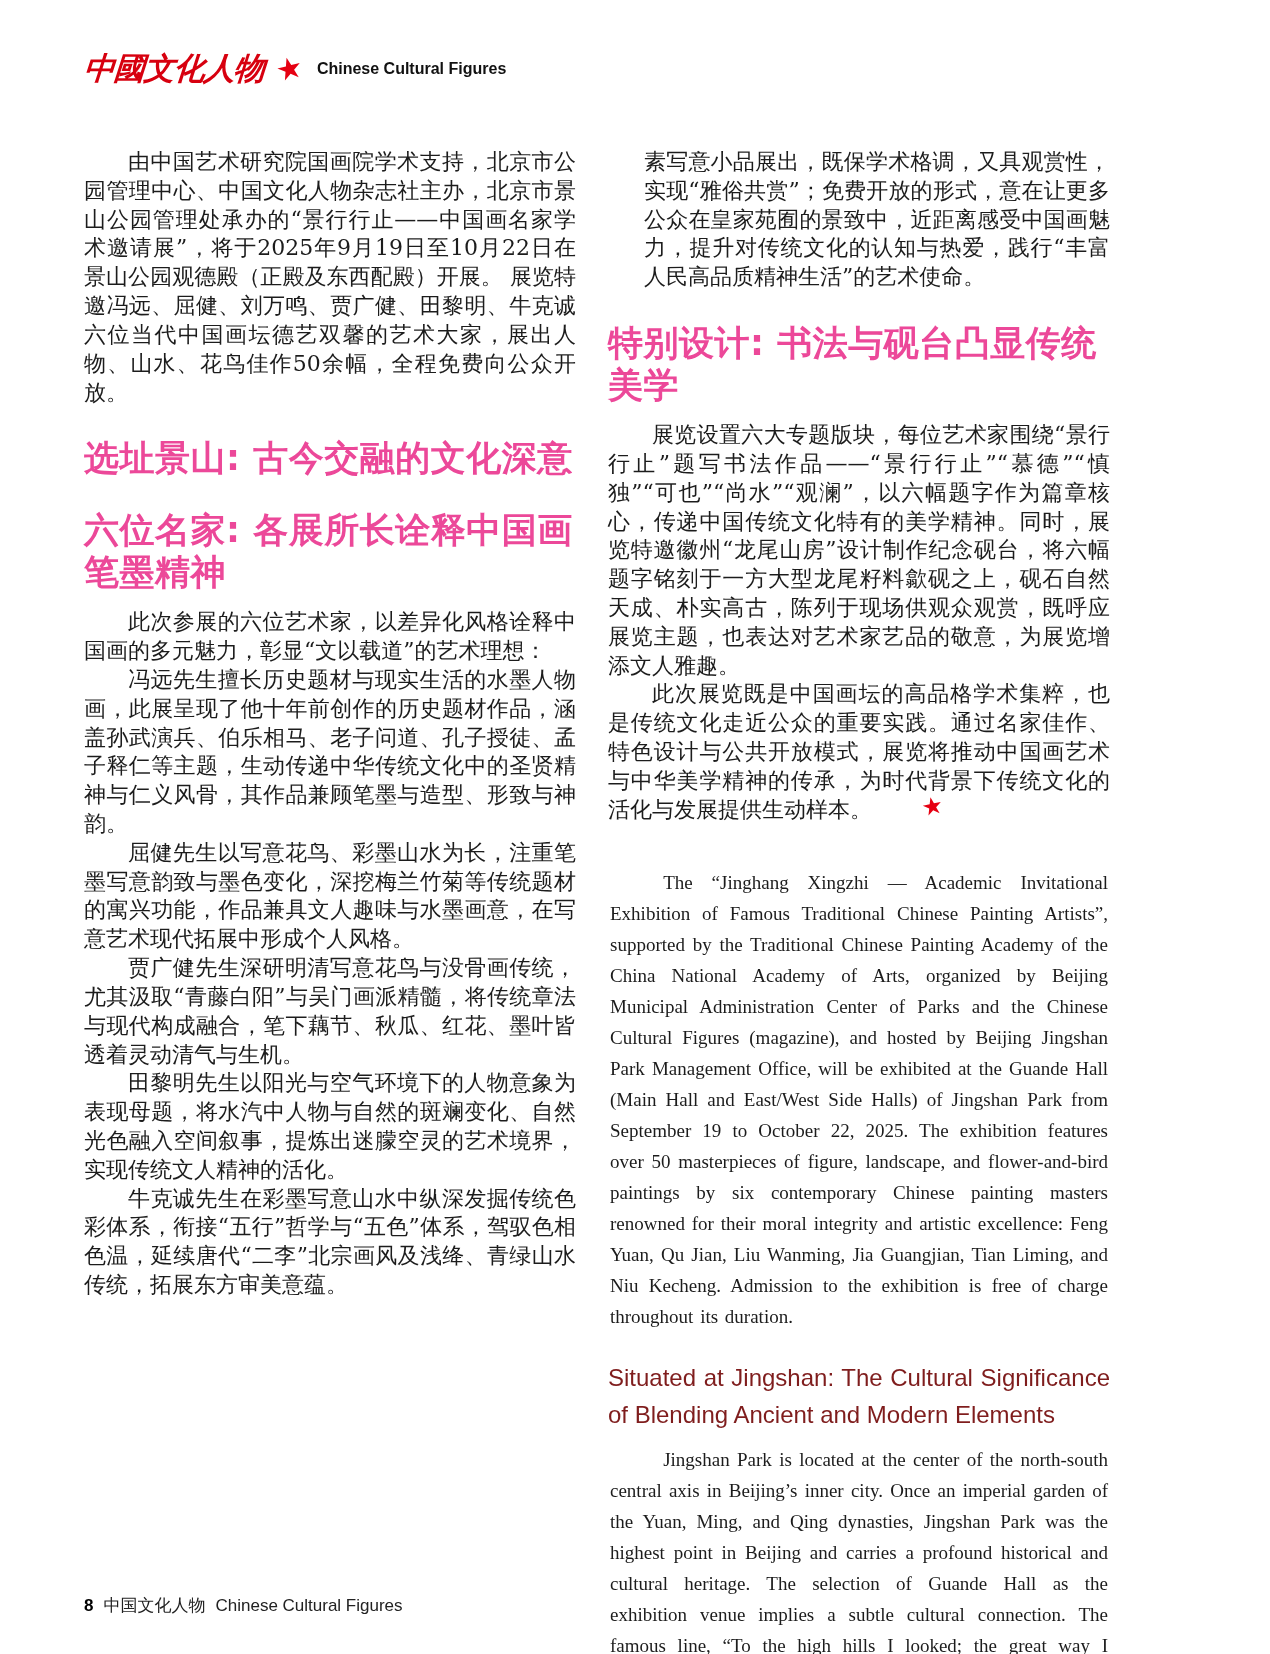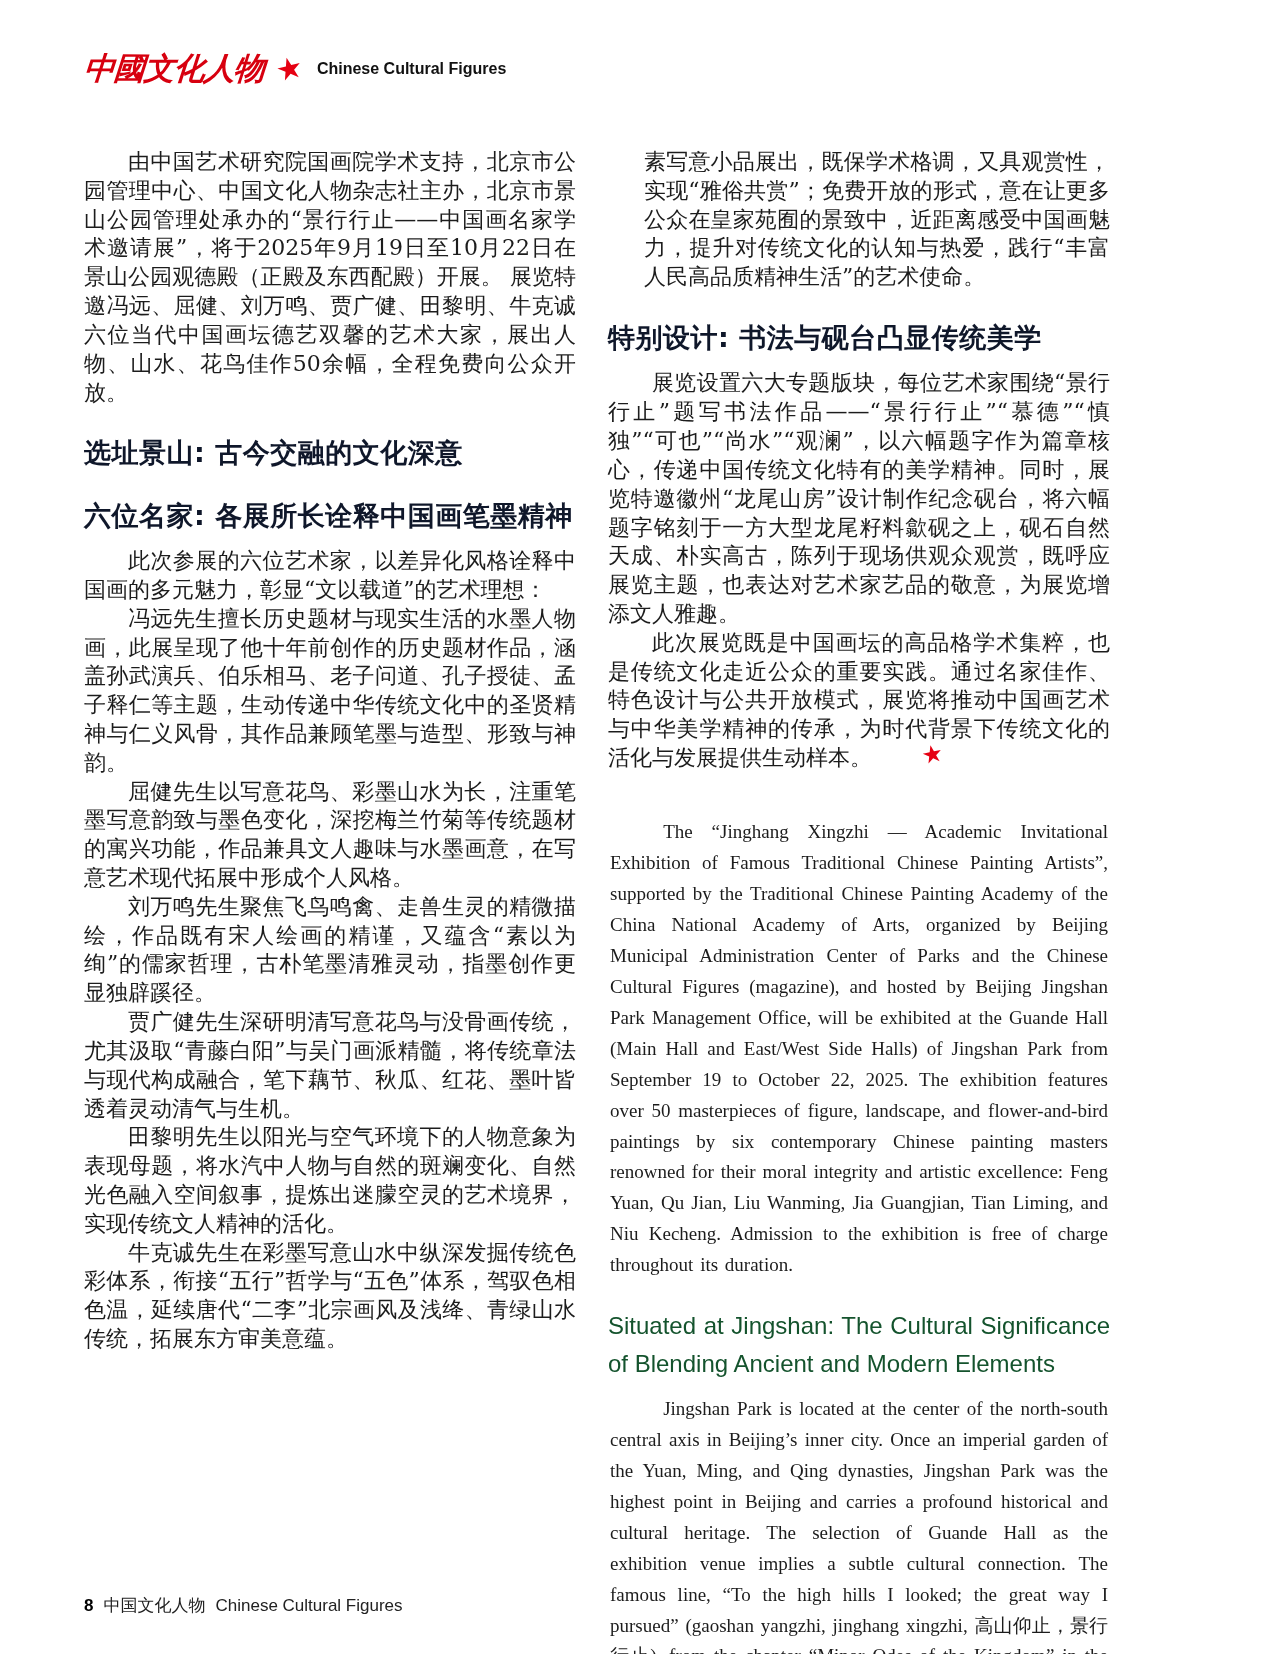--- a/index.html
+++ b/index.html
@@ -50,22 +50,22 @@
     line-height:1.31;
     text-align:justify;
     text-indent:2em;
     margin:0;
     font-family:"DejaVu Serif","Liberation Serif",serif;
   }
   p.cn.no-indent{text-indent:0;margin-left:36px;}
   h2.cn-h{
     font-family:"DejaVu Sans","Liberation Sans",sans-serif;
     font-weight:bold;
-    font-size:27px;
-    color:#0f172a;
+    font-size:35px;
+    color:#ec4899;
     letter-spacing:0.5px;
     margin:30px 0 15px 0;
     line-height:1.2;
   }
   .red-star{
     color:#e60012;
     font-family:"DejaVu Sans",sans-serif;
     display:inline-block;
     transform:rotate(-12deg);
     margin-left:6px;
@@ -82,21 +82,21 @@
     text-align:justify;
     text-indent:2.8em;
     margin:2px;
     word-spacing:2px;
   }
   h3.en-h{
     font-family:"Liberation Sans","DejaVu Sans",sans-serif;
     font-weight:400;
     font-size:24px;
     line-height:1.55;
-    color:#14532d;
+    color:#7f1d1d;
     margin:26px 0 12px 0;
     text-align:justify;
   }
   
   .footer{
     position:absolute;left:84px;top:1594px;
     font-family:"Liberation Sans","DejaVu Sans",sans-serif;
     font-size:17px;color:#222222;
     display:flex;align-items:baseline;gap:10px;
   }
@@ -113,21 +113,20 @@
     <span class="logo-en">Chinese Cultural Figures</span>
   </div>
 
   <div class="col col-left">
     <p class="cn">由中国艺术研究院国画院学术支持，北京市公园管理中心、中国文化人物杂志社主办，北京市景山公园管理处承办的“景行行止——中国画名家学术邀请展”，将于2025年9月19日至10月22日在景山公园观德殿（正殿及东西配殿）开展。 展览特邀冯远、屈健、刘万鸣、贾广健、田黎明、牛克诚六位当代中国画坛德艺双馨的艺术大家，展出人物、山水、花鸟佳作50余幅，全程免费向公众开放。</p>
     <h2 class="cn-h">选址景山: 古今交融的文化深意</h2>
     <h2 class="cn-h">六位名家: 各展所长诠释中国画笔墨精神</h2>
     <p class="cn">此次参展的六位艺术家，以差异化风格诠释中国画的多元魅力，彰显“文以载道”的艺术理想：</p>
     <p class="cn">冯远先生擅长历史题材与现实生活的水墨人物画，此展呈现了他十年前创作的历史题材作品，涵盖孙武演兵、伯乐相马、老子问道、孔子授徒、孟子释仁等主题，生动传递中华传统文化中的圣贤精神与仁义风骨，其作品兼顾笔墨与造型、形致与神韵。</p>
     <p class="cn">屈健先生以写意花鸟、彩墨山水为长，注重笔墨写意韵致与墨色变化，深挖梅兰竹菊等传统题材的寓兴功能，作品兼具文人趣味与水墨画意，在写意艺术现代拓展中形成个人风格。</p>
-    <p class="cn">刘万鸣先生聚焦飞鸟鸣禽、走兽生灵的精微描绘，作品既有宋人绘画的精谨，又蕴含“素以为绚”的儒家哲理，古朴笔墨清雅灵动，指墨创作更显独辟蹊径。</p>
     <p class="cn">贾广健先生深研明清写意花鸟与没骨画传统，尤其汲取“青藤白阳”与吴门画派精髓，将传统章法与现代构成融合，笔下藕节、秋瓜、红花、墨叶皆透着灵动清气与生机。</p>
     <p class="cn">田黎明先生以阳光与空气环境下的人物意象为表现母题，将水汽中人物与自然的斑斓变化、自然光色融入空间叙事，提炼出迷朦空灵的艺术境界，实现传统文人精神的活化。</p>
     <p class="cn">牛克诚先生在彩墨写意山水中纵深发掘传统色彩体系，衔接“五行”哲学与“五色”体系，驾驭色相色温，延续唐代“二李”北宗画风及浅绛、青绿山水传统，拓展东方审美意蕴。</p>
 
   </div>
 
   <div class="col col-right">
     <p class="cn no-indent">素写意小品展出，既保学术格调，又具观赏性，实现“雅俗共赏”；免费开放的形式，意在让更多公众在皇家苑囿的景致中，近距离感受中国画魅力，提升对传统文化的认知与热爱，践行“丰富人民高品质精神生活”的艺术使命。</p>
     <h2 class="cn-h">特别设计: 书法与砚台凸显传统美学</h2>
     <p class="cn">展览设置六大专题版块，每位艺术家围绕“景行行止”题写书法作品——“景行行止”“慕德”“慎独”“可也”“尚水”“观澜”，以六幅题字作为篇章核心，传递中国传统文化特有的美学精神。同时，展览特邀徽州“龙尾山房”设计制作纪念砚台，将六幅题字铭刻于一方大型龙尾籽料歙砚之上，砚石自然天成、朴实高古，陈列于现场供观众观赏，既呼应展览主题，也表达对艺术家艺品的敬意，为展览增添文人雅趣。</p>

